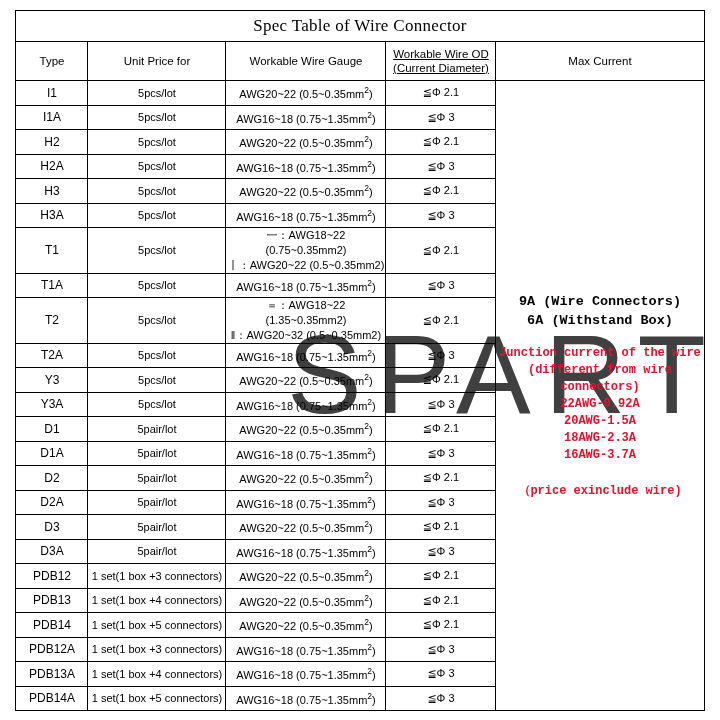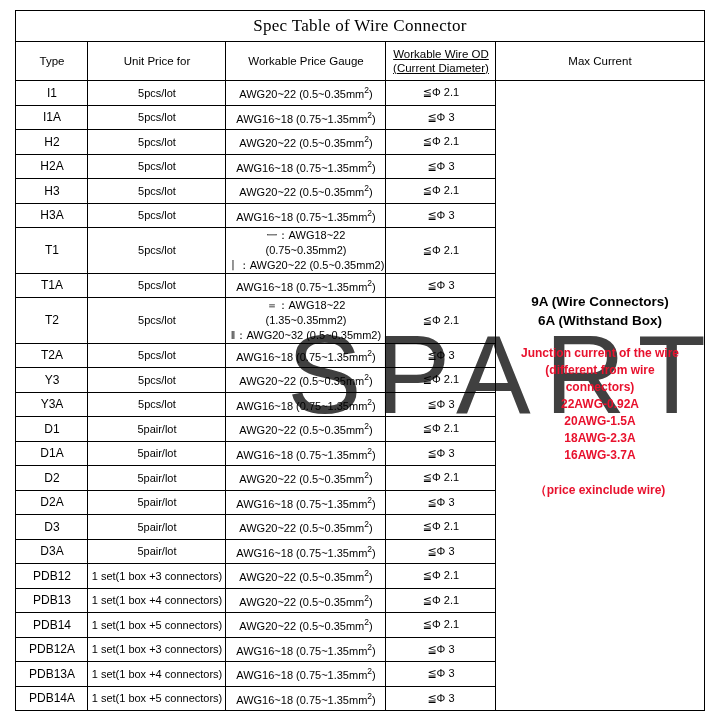--- a/index.html
+++ b/index.html
@@ -82,20 +82,21 @@
   .sup { font-size: 8.5px; vertical-align: super; }
   .two-sub {
     line-height: 1.35;
     font-size: 10px;
     margin-top: 16px;
   }
   .curcell {
     vertical-align: middle;
     text-align: center;
     padding: 0 6px;
+    font-family: Liberation Mono, monospace;
   }
   .cur-black {
     font-size: 13.5px;
     font-weight: bold;
     line-height: 1.45;
     color: #000;
   }
   .cur-red {
     color: #e8112d;
     font-size: 12px;
@@ -135,21 +136,21 @@
           <col class="od-col">
           <col class="cur-col">
       </colgroup>
       <tbody>
         <tr>
           <td class="title-cell" colspan="5">Spec Table of Wire Connector</td>
         </tr>
         <tr class="hdr">
           <td>Type</td>
           <td>Unit Price for</td>
-          <td>Workable Price Gauge</td>
+          <td>Workable Wire Gauge</td>
           <td class="two-line">
             <div>Workable Wire OD</div>
             <div>(Current  Diameter)</div>
           </td>
           <td>Max Current</td>
         </tr>
 
         <tr class="row">
           <td class="type">I1</td>
           <td>5pcs/lot</td>

